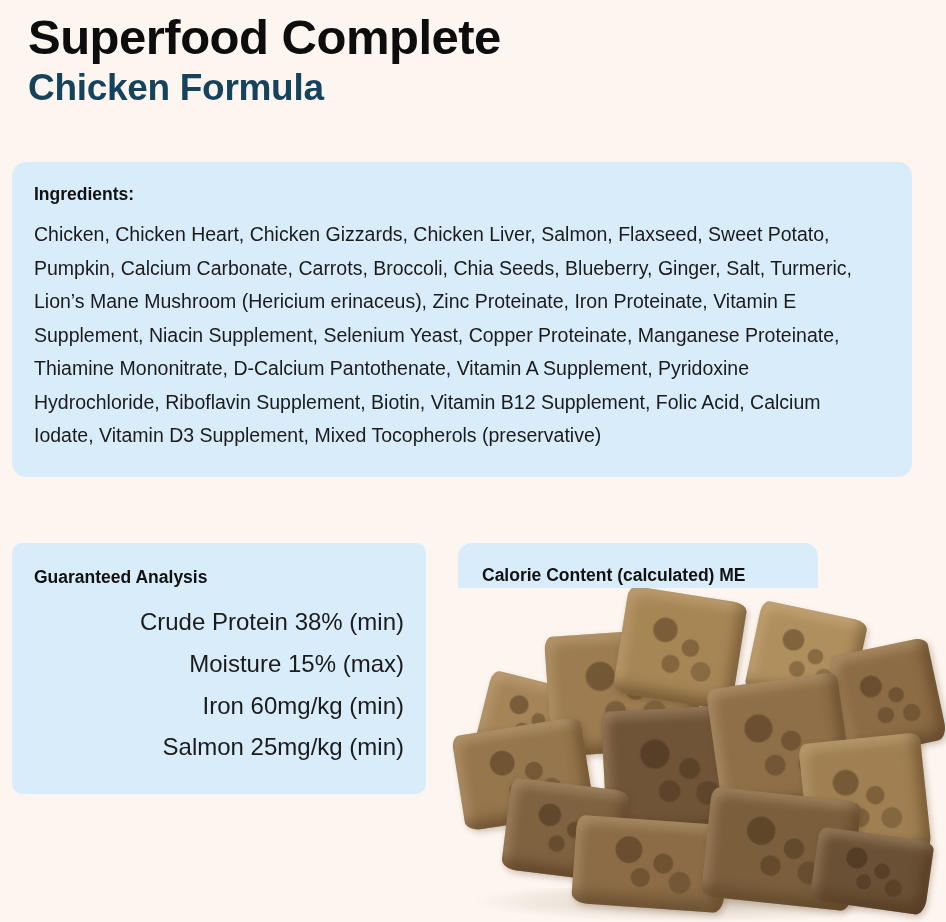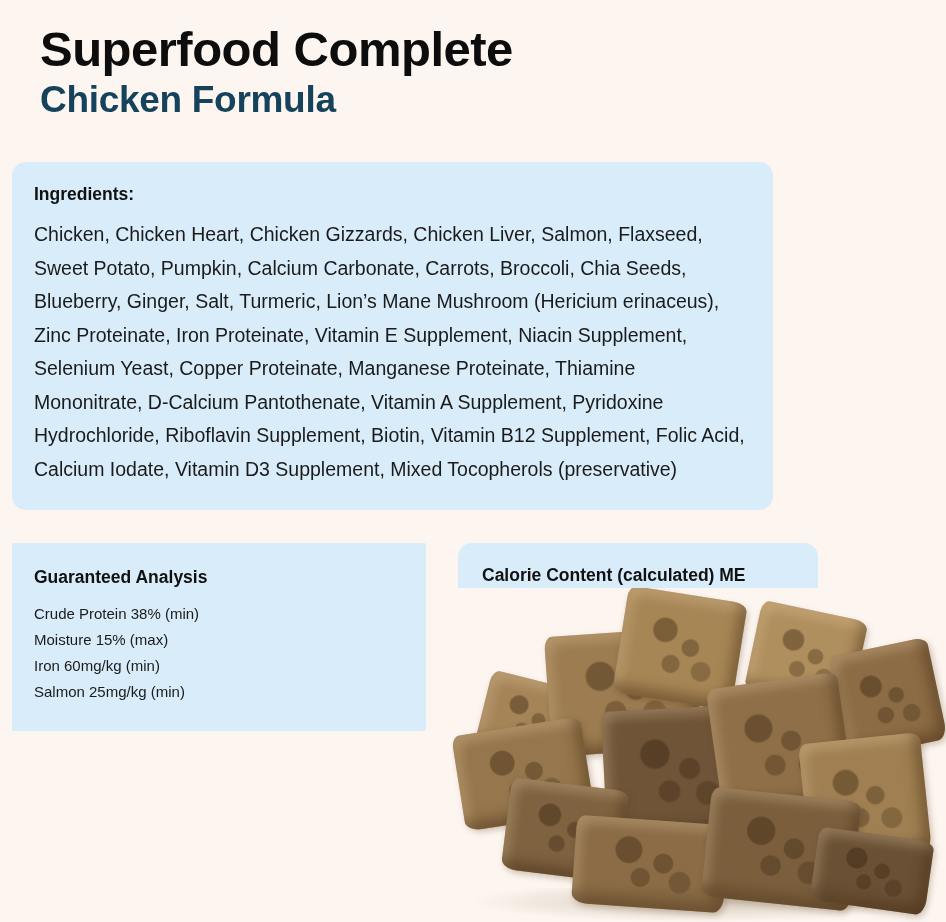--- a/index.html
+++ b/index.html
@@ -10,21 +10,21 @@
     background: #fdf6f0;
     font-family: "Liberation Sans", sans-serif;
     overflow: hidden;
   }
 
   .page {
     position: relative;
     width: 946px;
     height: 922px;
     background: #fdf6f0;
-    padding: 16px;
+    padding: 4px;
   }
 
   
   .header {
     padding: 6px 0 0 24px;
   }
   .title-main {
     font-size: 49px;
     font-weight: bold;
     color: #0d0d0d;
@@ -38,21 +38,21 @@
     letter-spacing: -0.3px;
     line-height: 1.2;
     margin-top: 1px;
   }
 
   
   .ingredients-card {
     position: absolute;
     left: 12px;
     top: 162px;
-    width: 761px;
+    width: 900px;
     background: #d9ecfa;
     border-radius: 14px;
     padding: 22px 24px 24px 22px;
   }
   .card-heading {
     font-size: 17.5px;
     font-weight: bold;
     color: #111;
     margin-bottom: 13px;
   }
@@ -63,31 +63,32 @@
     max-width: 845px;
   }
 
   
   .analysis-card {
     position: absolute;
     left: 12px;
     top: 543px;
     width: 414px;
     background: #d9ecfa;
-    border-radius: 2px;
+    border-radius: 10px;
     padding: 24px 22px 26px 22px;
   }
   .analysis-list {
     list-style: none;
     margin-top: 4px;
   }
   .analysis-list li {
-    font-size: 15px;
+    font-size: 24px;
     color: #1b1b1b;
     line-height: 1.74;
+    text-align: right;
   }
 
   
   .calorie-card {
     position: absolute;
     left: 458px;
     top: 543px;
     width: 360px;
     background: #d9ecfa;
     border-radius: 14px;

